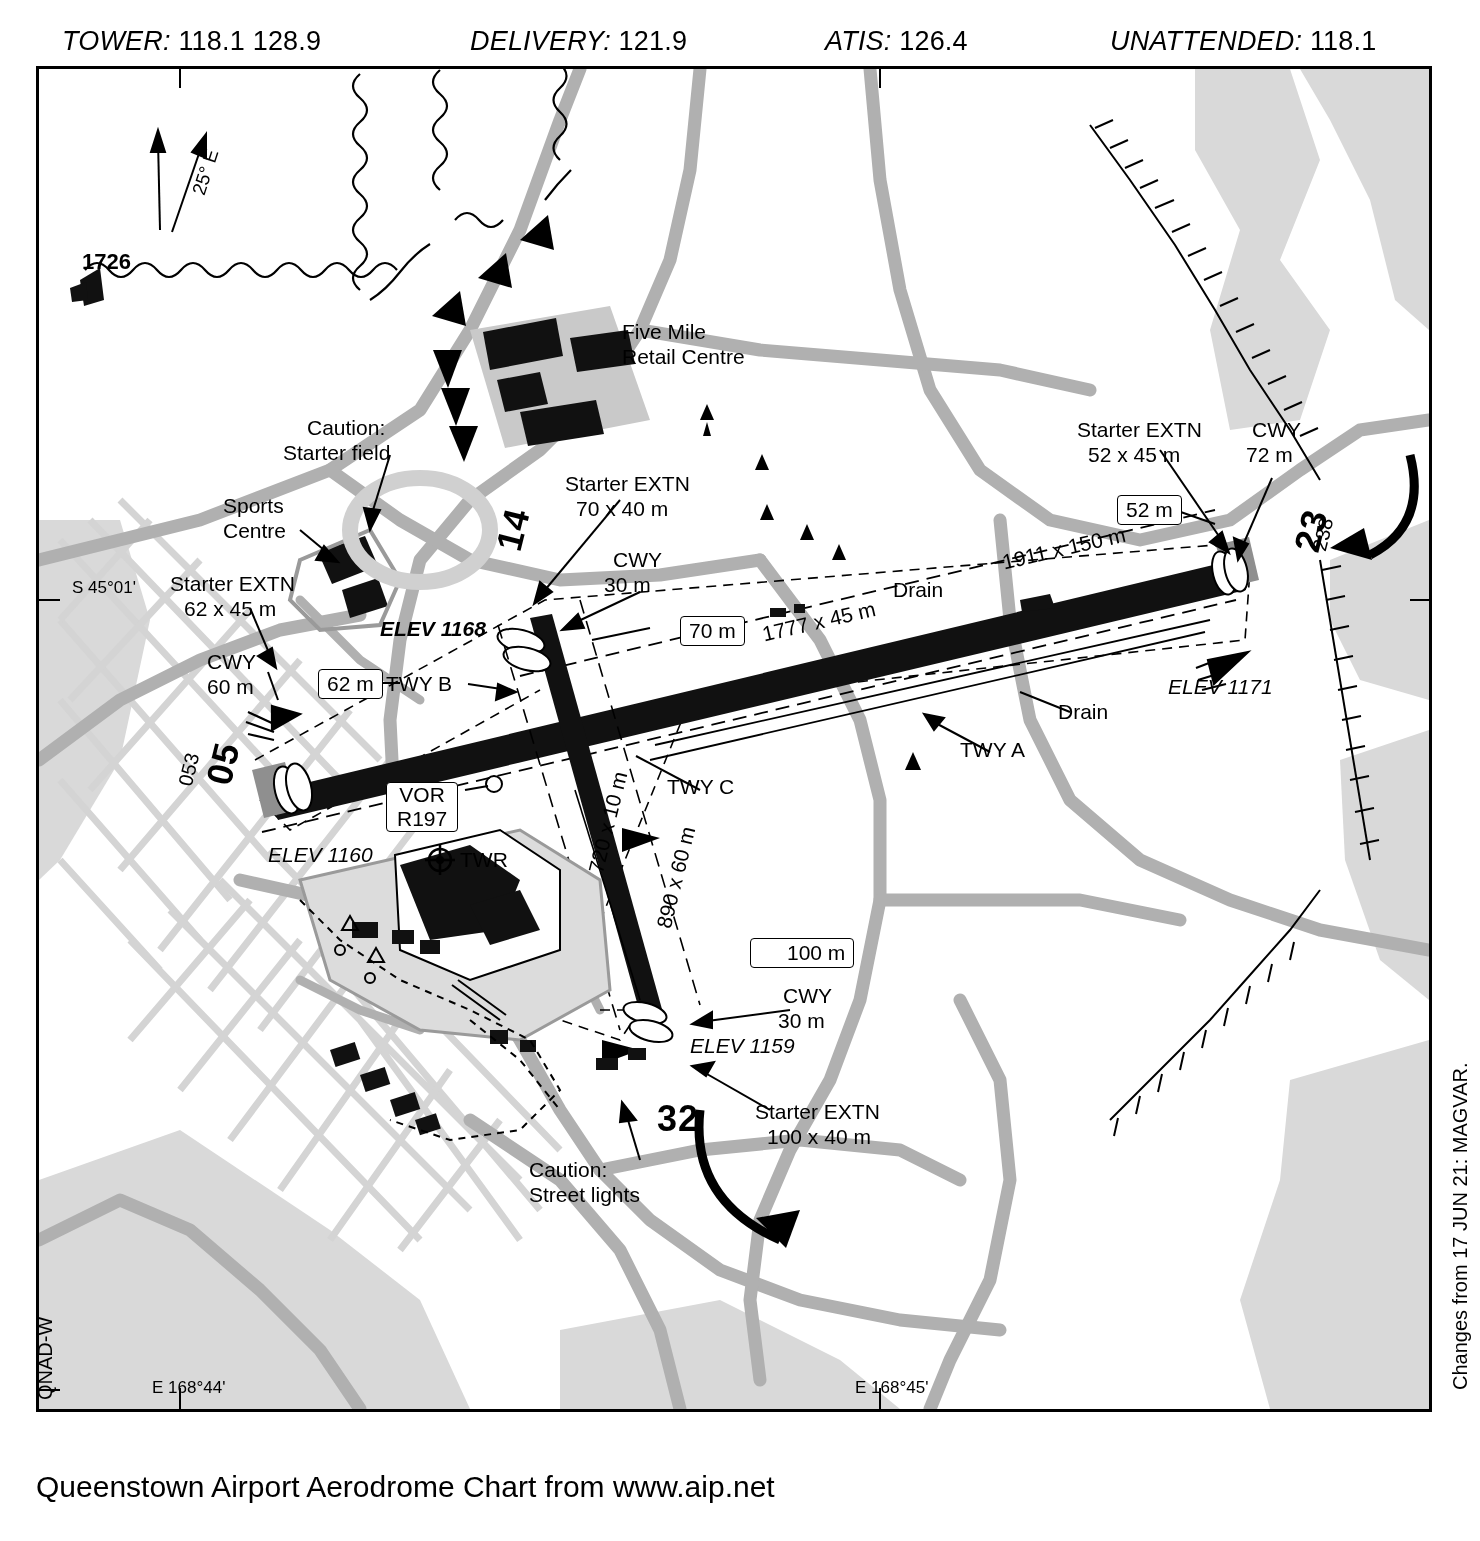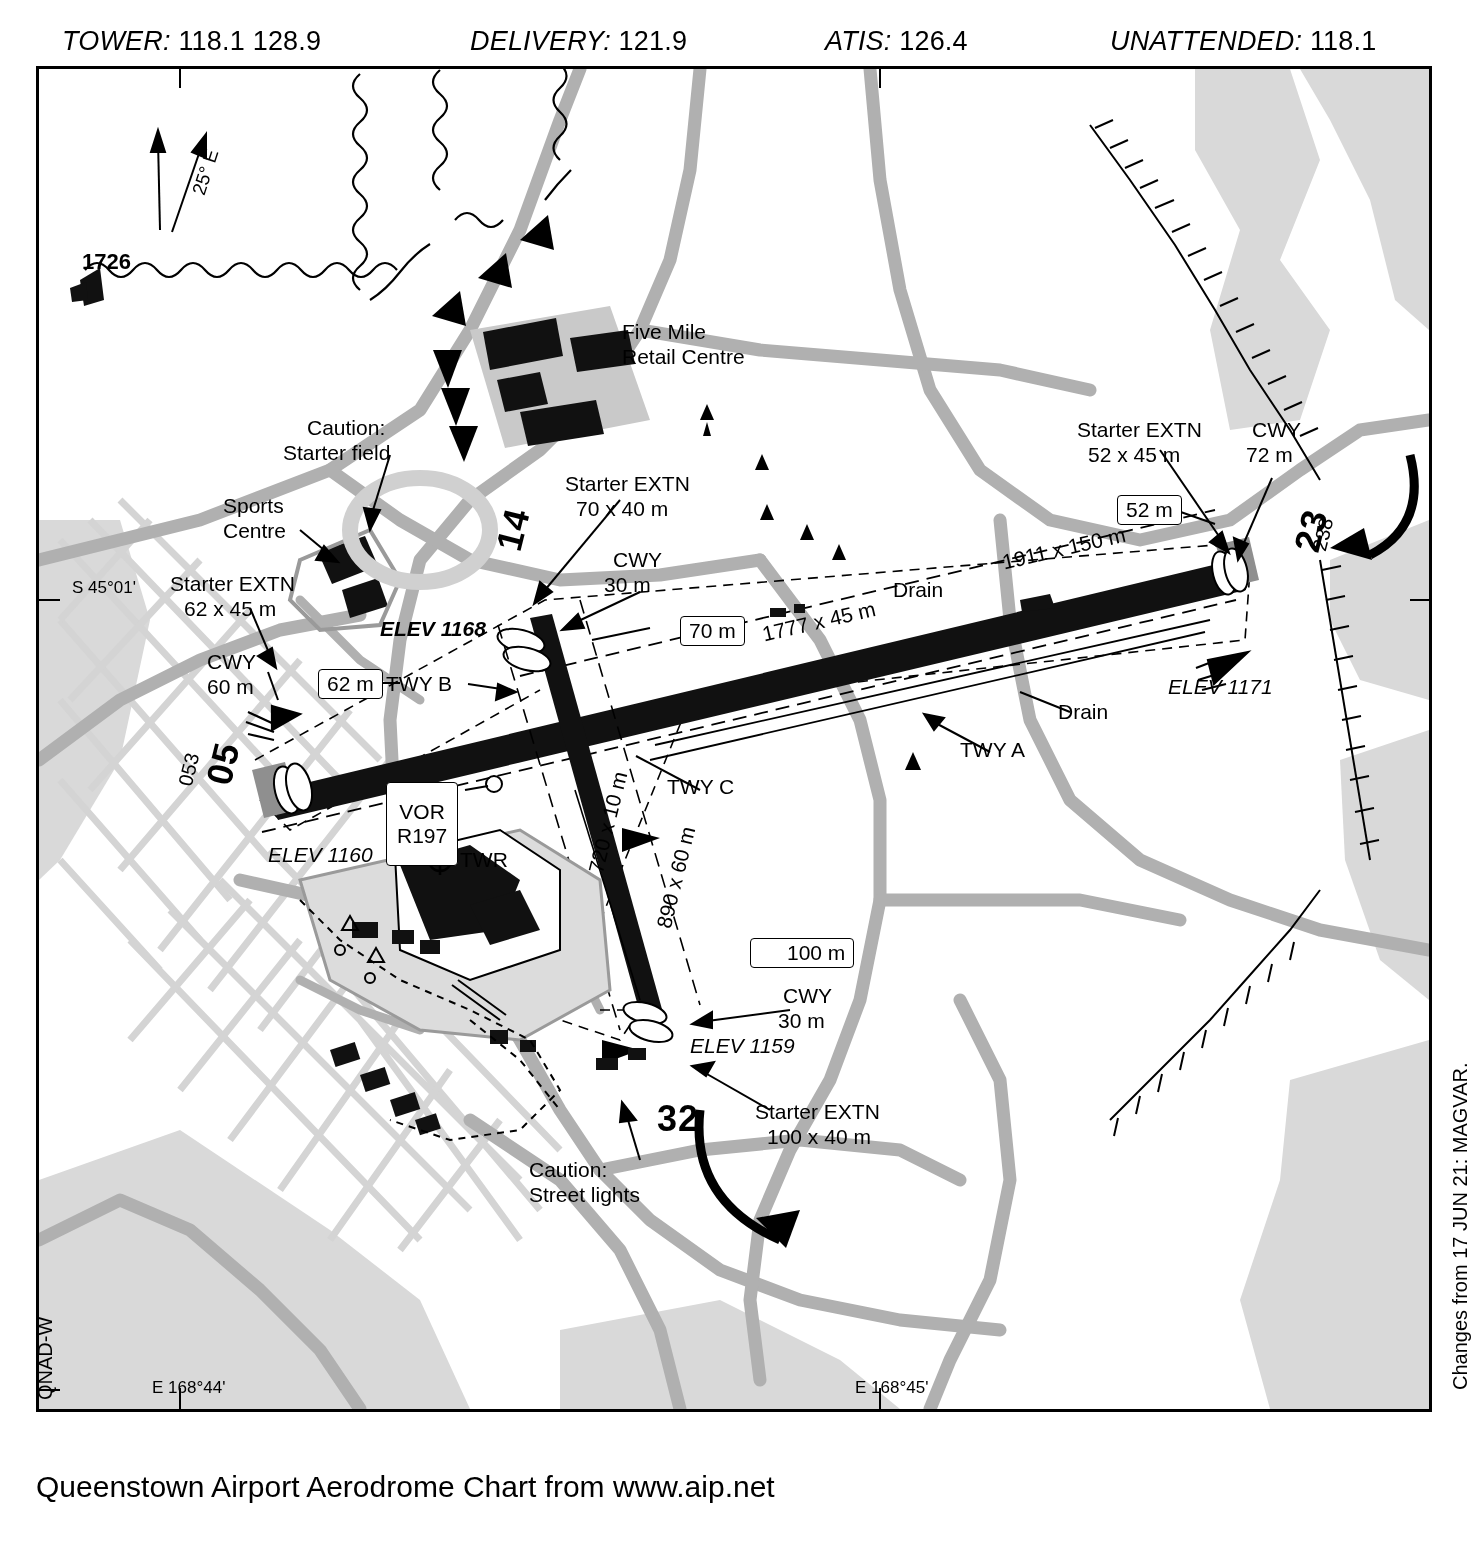--- a/index.html
+++ b/index.html
@@ -373,21 +373,21 @@
 <div class="lbl" style="left:652px;top:925px;transform:rotate(-76deg);transform-origin:0 0;">890 x 60 m</div>
 <div class="lbl" style="left:584px;top:870px;transform:rotate(-76deg);transform-origin:0 0;">720 x 10 m</div>
 
 <div class="lbl" style="left:960px;top:738px;">TWY A</div>
 <div class="lbl" style="left:386px;top:672px;">TWY B</div>
 <div class="lbl" style="left:667px;top:775px;">TWY C</div>
 
 <div class="lbl" style="left:893px;top:578px;">Drain</div>
 <div class="lbl" style="left:1058px;top:700px;">Drain</div>
 
-<div class="box" style="left:386px;top:782px;padding:17px 10px;line-height:1.15;text-align:center;">
+<div class="box" style="left:386px;top:782px;padding:0 10px;line-height:1.15;text-align:center;">
   <span>VOR</span><br>
   <span>R197</span>
 </div>
 
 <div class="lbl" style="left:460px;top:848px;">TWR</div>
 
 <div class="lbl" style="left:529px;top:1158px;">Caution:</div>
 <div class="lbl" style="left:529px;top:1183px;">Street lights</div>
 
 <div class="coord" style="left:72px;top:578px;">S 45°01'</div>

